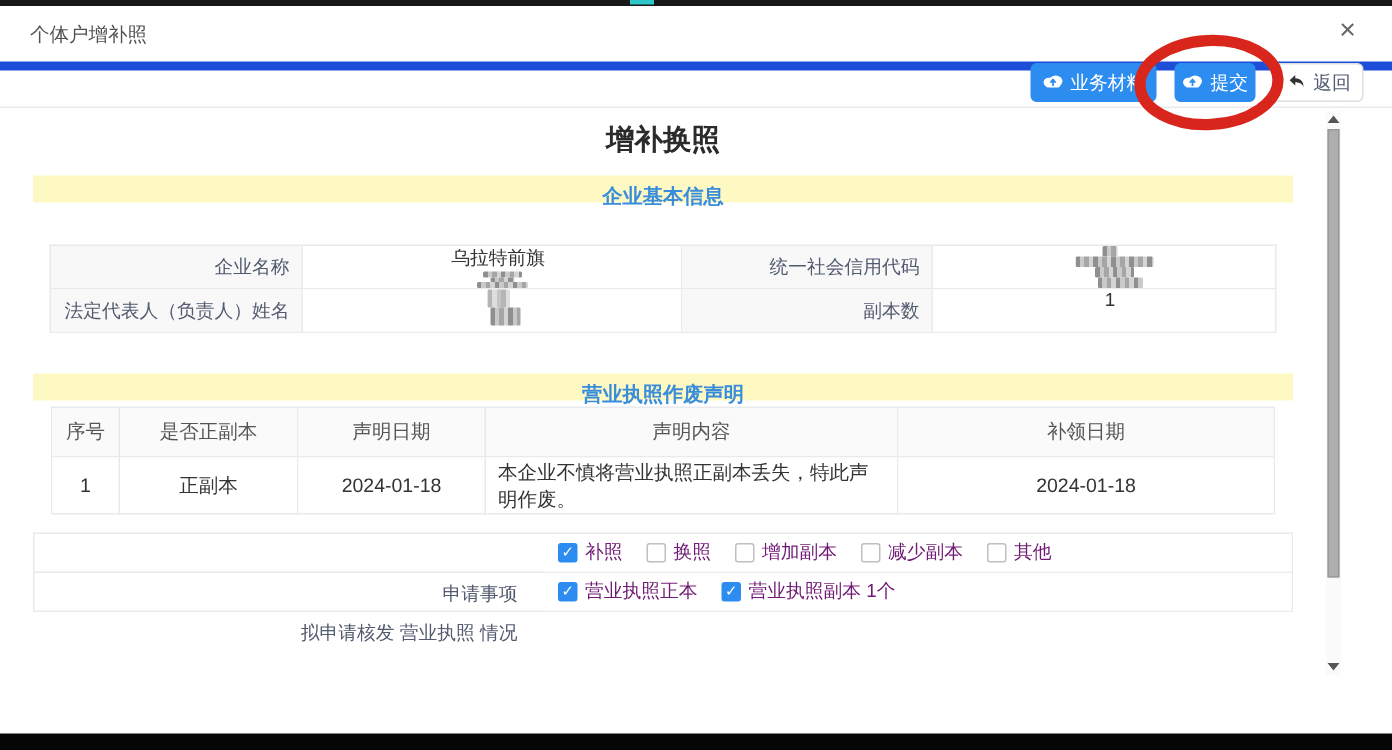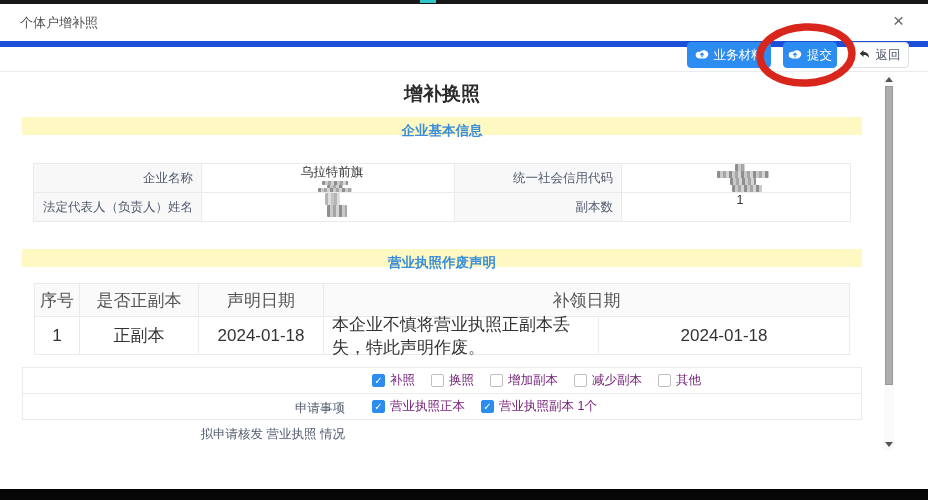--- a/index.html
+++ b/index.html
@@ -46,21 +46,21 @@
 
   
   .form1{margin:28px auto 0 auto;width:818px;border:1px solid #e8eaec;border-bottom:none;box-sizing:border-box;font-size:12.5px;}
   .f-row{display:flex;height:28px;border-bottom:1px solid #e8eaec;}
   .f-label{background:#f8f8f9;color:#515a6e;display:flex;align-items:center;justify-content:flex-end;
            padding-right:8px;box-sizing:border-box;border-right:1px solid #e8eaec;}
   .f-value{background:#fff;color:#333;display:flex;align-items:center;padding-left:8px;box-sizing:border-box;flex-direction:column;}
   .w-l1{width:168px;} .w-v1{width:253px;border-right:1px solid #e8eaec;} .w-l2{width:167px;} .w-v2{flex:1;}
 
   
-  .table2{margin:16px auto 0 auto;width:816px;border:1px solid #e8eaec;border-bottom:none;box-sizing:border-box;font-size:17px;}
+  .table2{margin:4px auto 0 auto;width:816px;border:1px solid #e8eaec;border-bottom:none;box-sizing:border-box;font-size:13px;}
   .t-row{display:flex;}
   .t-head .t-cell{height:33px;background:#fafafa;color:#555;}
   .t-body .t-cell{height:38px;background:#fff;color:#333;}
   .t-cell{display:flex;align-items:center;justify-content:center;border-right:1px solid #e8eaec;
           border-bottom:1px solid #e8eaec;box-sizing:border-box;text-align:center;}
   .t-cell:last-child{border-right:none;}
   .tc1{width:45px;} .tc2{width:119px;} .tc3{width:125px;} .tc4{width:275px;} .tc5{flex:1;}
   .t-body .tc4{justify-content:flex-start;padding:0 8px;text-align:left;}
 
   
@@ -166,20 +166,21 @@
       <div class="f-value w-v2">1</div>
     </div>
   </div>
 
   <div class="section-bar s2">营业执照作废声明</div>
   <div class="table2">
     <div class="t-row t-head">
       <div class="t-cell tc1">序号</div>
       <div class="t-cell tc2">是否正副本</div>
       <div class="t-cell tc3">声明日期</div>
+      <div class="t-cell tc4" style="justify-content:center;">声明内容</div>
       <div class="t-cell tc5">补领日期</div>
     </div>
     <div class="t-row t-body">
       <div class="t-cell tc1">1</div>
       <div class="t-cell tc2">正副本</div>
       <div class="t-cell tc3">2024-01-18</div>
       <div class="t-cell tc4">本企业不慎将营业执照正副本丢失，特此声明作废。</div>
       <div class="t-cell tc5">2024-01-18</div>
     </div>
   </div>

